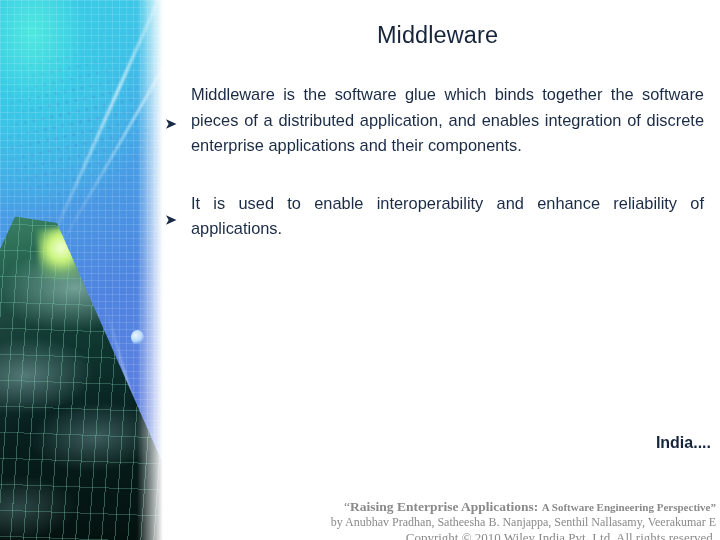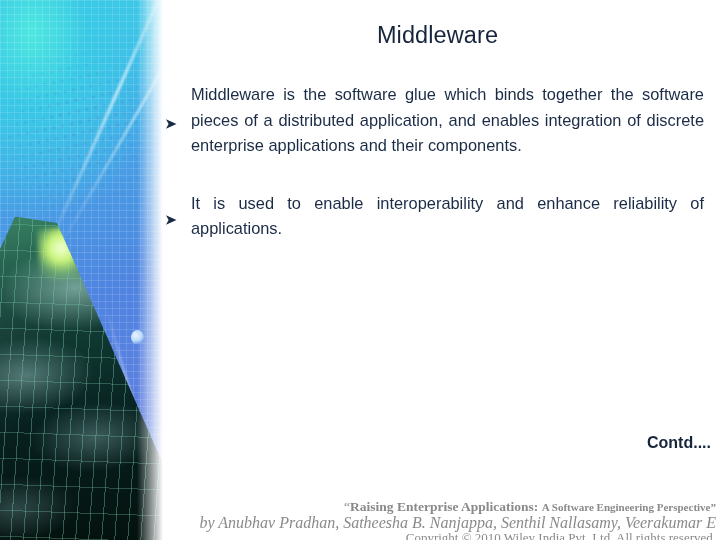--- a/index.html
+++ b/index.html
@@ -200,21 +200,21 @@
     left: 100px;
     top: 499px;
     width: 616px;
     text-align: right;
     color: #8a8a8a;
     font-family: "Liberation Serif", serif;
   }
   #footer-line-1 { font-size: 13.5px; line-height: 16px; white-space: nowrap; }
   #footer-line-1 .book-title { font-weight: bold; }
   #footer-line-1 .subtitle { font-size: 11px; font-weight: bold; }
-  #footer-line-2 { font-size: 16px; line-height: 15px; white-space: nowrap; font-style: italic; }
+  #footer-line-2 { font-size: 12px; line-height: 15px; white-space: nowrap; }
   #footer-line-3 { font-size: 13px; line-height: 15px; white-space: nowrap; }
 </style>
 </head>
 <body>
 
 <div id="slide">
 
   <div id="image-panel">
     <div class="bg-base"></div>
     <div class="bg-dots"></div>
@@ -253,21 +253,21 @@
         <div class="bullet-marker">
           <svg width="13" height="12" viewBox="0 0 13 12" aria-hidden="true">
             <path d="M1 1.2 L11.5 6 L1 10.8 L3.6 6 Z" fill="#1a2b45"></path>
           </svg>
         </div>
         <div class="bullet-text">It is used to enable interoperability and enhance reliability of applications.</div>
       </div>
 
     </div>
 
-    <div id="contd-note">Contd....</div>
+    <div id="contd-note">India....</div>
 
   </div>
 
   <div id="footer">
     <div id="footer-line-1"><span>“</span><span class="book-title">Raising Enterprise Applications:</span>
       <span class="subtitle">A Software Engineering Perspective</span><span class="subtitle">”</span></div>
     <div id="footer-line-2">by Anubhav Pradhan, Satheesha B. Nanjappa, Senthil Nallasamy, Veerakumar E</div>
     <div id="footer-line-3">Copyright © 2010 Wiley India Pvt. Ltd.  All rights reserved.</div>
   </div>
 

